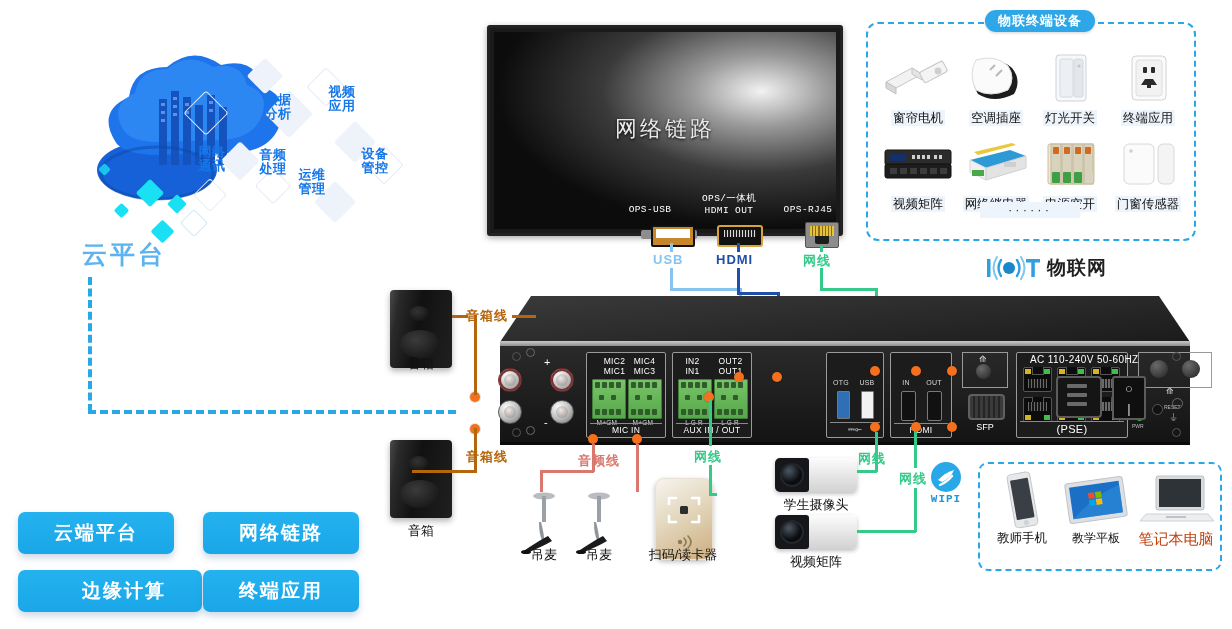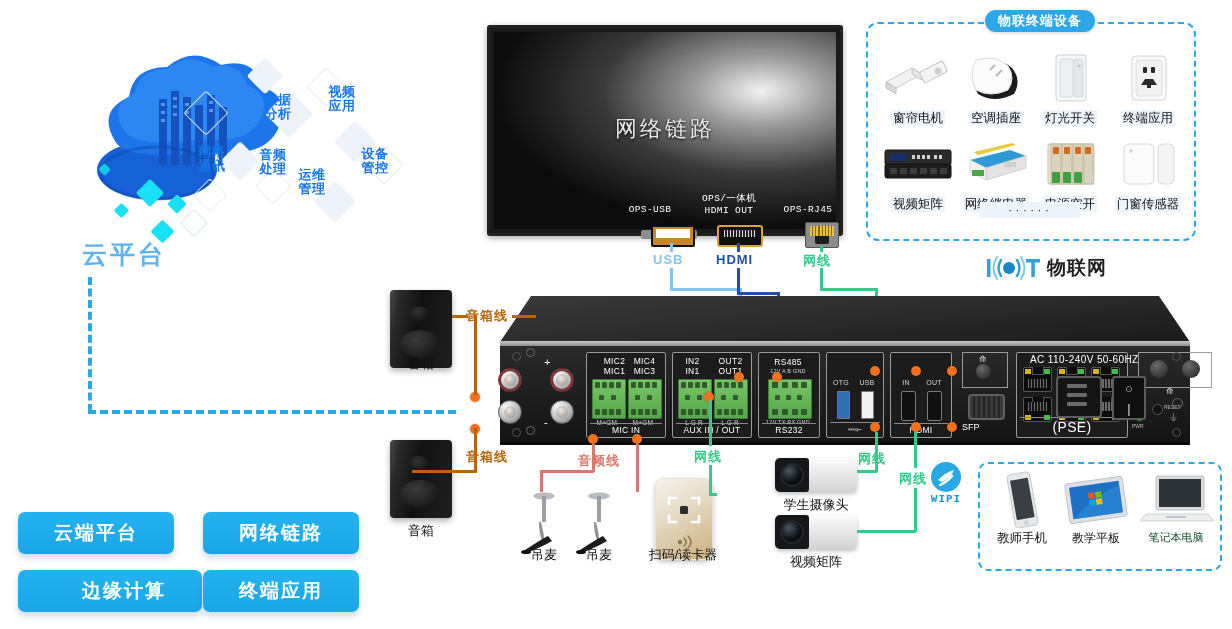--- a/index.html
+++ b/index.html
@@ -483,39 +483,20 @@
         <div class="gpin" style="left:2px;top:29px;width:5px;height:6px;"></div>
           <div class="gpin" style="left:9px;top:29px;width:5px;height:6px;"></div>
         <div class="gpin" style="left:16px;top:29px;width:5px;height:6px;"></div>
           <div class="gpin" style="left:23px;top:29px;width:5px;height:6px;"></div>
       </div>
       <div class="pTiny nosel" style="left:3px;top:66px;width:36px;font-size:6.5px;">L G R</div>
       <div class="pTiny nosel" style="left:39px;top:66px;width:36px;font-size:6.5px;">L G R</div>
       <div class="pbCap nosel">AUX IN / OUT</div>
     </div>
 
-    <div class="pb" style="left:258px;top:6px;width:60px;height:84px;">
-      <div class="pTop nosel" style="left:0;top:4px;width:58px;">RS485</div>
-      <div class="pTiny nosel" style="left:0;top:15px;width:58px;">12V  A  B  GND</div>
-      <div class="gblk" style="left:9px;top:26px;width:42px;height:38px;">
-        <div class="gpin" style="left:3px;top:2px;width:6px;height:6px;"></div>
-          <div class="gpin" style="left:13px;top:2px;width:6px;height:6px;"></div>
-        <div class="gpin" style="left:23px;top:2px;width:6px;height:6px;"></div>
-          <div class="gpin" style="left:32px;top:2px;width:6px;height:6px;"></div>
-        <div class="gpin" style="left:6px;top:15px;width:5px;height:5px;"></div>
-          <div class="gpin" style="left:17px;top:15px;width:5px;height:5px;"></div>
-        <div class="gpin" style="left:28px;top:15px;width:5px;height:5px;"></div>
-        <div class="gpin" style="left:3px;top:29px;width:6px;height:6px;"></div>
-          <div class="gpin" style="left:13px;top:29px;width:6px;height:6px;"></div>
-        <div class="gpin" style="left:23px;top:29px;width:6px;height:6px;"></div>
-          <div class="gpin" style="left:32px;top:29px;width:6px;height:6px;"></div>
-      </div>
-      <div class="pTiny nosel" style="left:0;top:66px;width:58px;">12V TX RX GND</div>
-      <div class="pbCap nosel">RS232</div>
-    </div>
 
     <div class="pb" style="left:326px;top:6px;width:56px;height:84px;">
       <div class="pTiny nosel" style="left:2px;top:26px;width:24px;font-size:7px;">OTG</div>
       <div class="pTiny nosel" style="left:28px;top:26px;width:24px;font-size:7px;">USB</div>
       <div class="usbS" style="left:10px;top:38px;background:#2e6fb5;"></div>
       <div class="usbS" style="left:34px;top:38px;background:#f2f2f2;"></div>
       <div class="pbCap nosel">⎓⟜</div>
     </div>
 
     <div class="pb" style="left:390px;top:6px;width:60px;height:84px;">
@@ -524,21 +505,21 @@
       <div class="hdmiS" style="left:10px;top:38px;"></div>
       <div class="hdmiS" style="left:36px;top:38px;"></div>
       <div class="pbCap nosel">HDMI</div>
     </div>
 
     <div class="abs" style="left:462px;top:6px;width:44px;height:34px;border:1px solid #9a9a9a;"></div>
     <div class="abs nosel" style="left:479px;top:8px;color:#ddd;font-size:9px;">⟰</div>
     <div class="knob" style="left:476px;top:18px;"></div>
     <div id="sfp" style="left:468px;top:48px;
          background:repeating-linear-gradient(90deg,#3a3a3a 0 3px,#242424 3px 5px);"></div>
-    <div class="abs nosel" style="left:462px;top:76px;width:46px;text-align:left;color:#fff;font-size:9px;">SFP</div>
+    <div class="abs nosel" style="left:462px;top:76px;width:46px;text-align:center;color:#fff;font-size:9px;">SFP</div>
 
     <div class="pb" style="left:516px;top:6px;width:110px;height:84px;">
       <div class="rj" style="left:6px;top:14px;">
         <div class="rjl" style="left:1px;background:#d7b51f;"></div>
           <div class="rjl" style="right:1px;background:#3fbf4a;"></div>
         <div style="position:absolute;left:4px;top:11px;right:4px;height:9px;background:repeating-linear-gradient(90deg,#6a6a6a 0 1.5px,#161616 1.5px 3px);"></div>
       </div>
       <div class="rj" style="left:40px;top:14px;">
         <div class="rjl" style="left:1px;background:#d7b51f;"></div>
           <div class="rjl" style="right:1px;background:#3fbf4a;"></div>
@@ -557,21 +538,21 @@
       <div class="rj" style="left:40px;top:44px;">
         <div class="rjl" style="left:1px;bottom:1px;top:auto;background:#d7b51f;"></div>
           <div class="rjl" style="right:1px;bottom:1px;top:auto;background:#3fbf4a;"></div>
         <div style="position:absolute;left:4px;top:4px;right:4px;height:9px;background:repeating-linear-gradient(90deg,#6a6a6a 0 1.5px,#161616 1.5px 3px);"></div>
       </div>
       <div class="rj" style="left:74px;top:44px;">
         <div class="rjl" style="left:1px;bottom:1px;top:auto;background:#d7b51f;"></div>
           <div class="rjl" style="right:1px;bottom:1px;top:auto;background:#3fbf4a;"></div>
         <div style="position:absolute;left:4px;top:4px;right:4px;height:9px;background:repeating-linear-gradient(90deg,#6a6a6a 0 1.5px,#161616 1.5px 3px);"></div>
       </div>
-      <div class="pbCap nosel" style="font-size:14px;">(PSE)</div>
+      <div class="pbCap nosel" style="font-size:11px;">(PSE)</div>
     </div>
 
     <div class="abs" style="left:638px;top:6px;width:72px;height:34px;border:1px solid #9a9a9a;"></div>
     <div class="knob" style="left:650px;top:14px;width:18px;height:18px;"></div>
     <div class="knob" style="left:682px;top:14px;width:18px;height:18px;"></div>
     <div class="abs nosel" style="left:666px;top:40px;color:#ddd;font-size:9px;">⟰</div>
     <div class="led" style="left:637px;top:52px;background:#e03030;"></div>
     <div class="ledTxt nosel" style="left:632px;top:44px;">STA</div>
     <div class="led" style="left:637px;top:70px;background:#34c23a;"></div>
     <div class="ledTxt nosel" style="left:632px;top:77px;">PWR</div>
@@ -744,14 +725,14 @@
 
 <div class="abs" style="left:1138px;top:470px;width:76px;text-align:center;">
   <div style="height:60px;">
     <svg width="76" height="60" viewBox="0 0 76 60">
       <rect x="18" y="6" width="48" height="34" rx="2" fill="#d9dcdf" stroke="#bfc3c7"></rect>
       <rect x="21" y="9" width="42" height="28" fill="#2e3338"></rect>
       <path d="M8 44 h62 l6 7 H2 z" fill="#eceef0" stroke="#cfd3d6"></path>
       <path d="M28 47 h20" stroke="#c0c4c8" stroke-width="2"></path>
     </svg>
   </div>
-  <div class="nosel" style="font-size:11px;color:#14532d;white-space:nowrap;">笔记本电脑</div>
+  <div class="nosel" style="font-size:15px;color:#c2410c;white-space:nowrap;">笔记本电脑</div>
 </div>
 
 </body></html>

